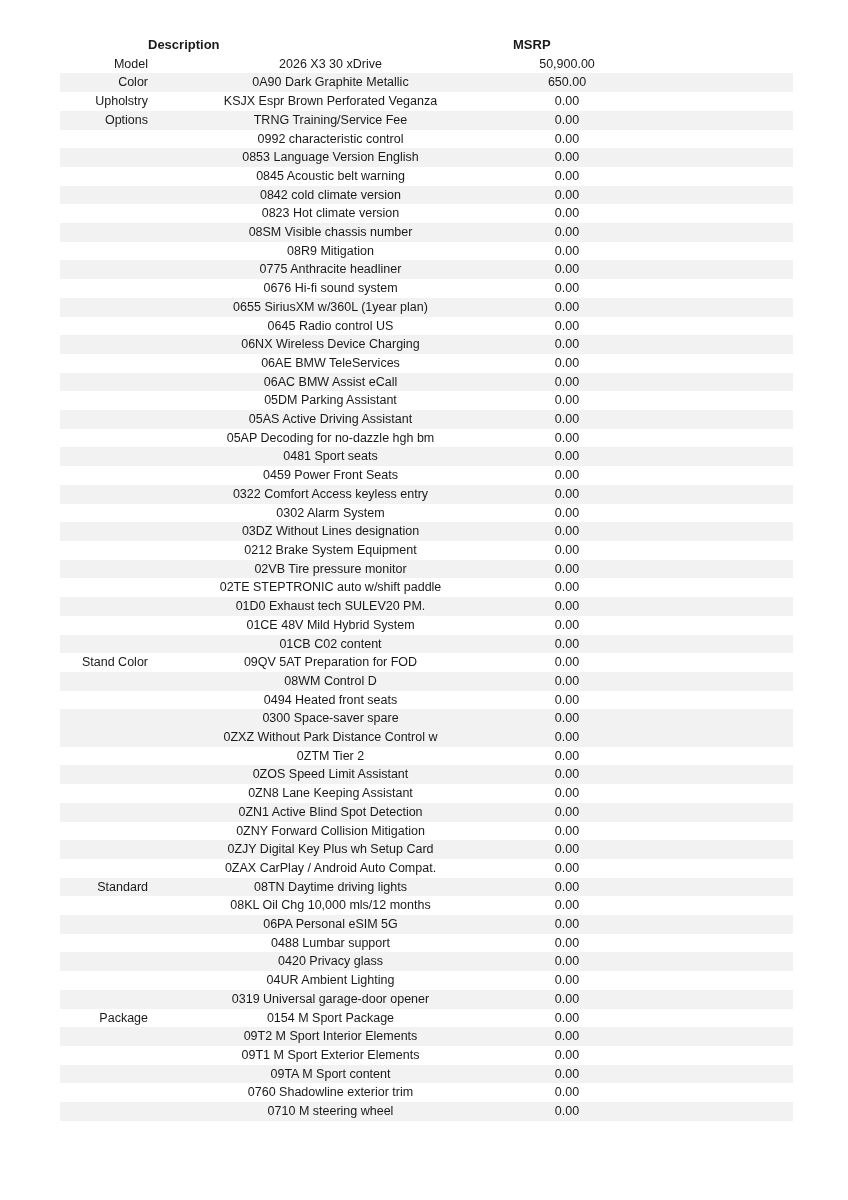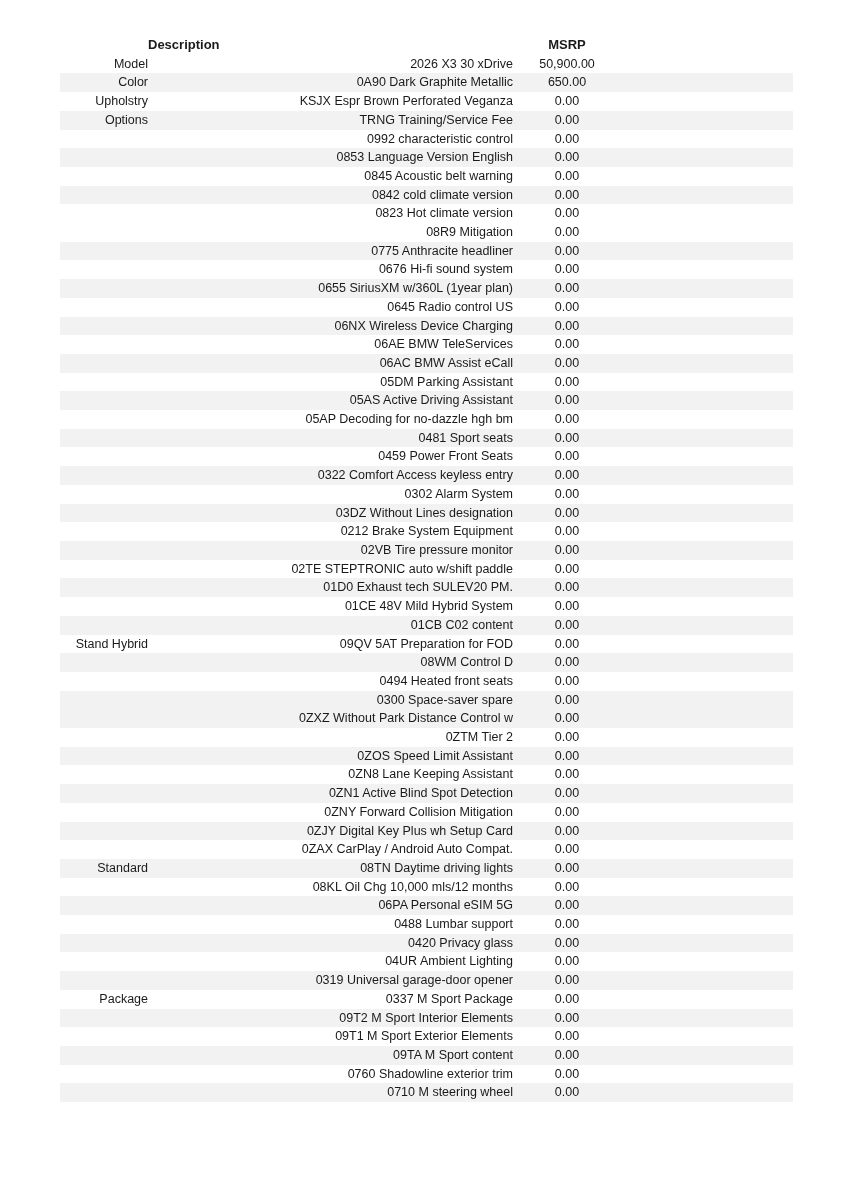--- a/index.html
+++ b/index.html
@@ -44,25 +44,25 @@
     vertical-align: middle;
     white-space: nowrap;
     overflow: hidden;
   }
   th.h-cat, th.h-desc, th.h-price, th.h-pad {
     font-weight: bold;
     font-size: 13px;
     padding-bottom: 4px;
   }
   th.h-desc { text-align: left; padding-left: 4px; }
-  th.h-price { text-align: center; padding-right: 10px; }
+  th.h-price { text-align: left; padding-right: 10px; }
   th.h-cat, th.h-pad { text-align: left; }
 
   td.cat   { text-align: right; padding-left: 4px; }
-  td.desc  { text-align: right; padding-left: 4px; }
+  td.desc  { text-align: center; padding-left: 4px; }
   td.price { text-align: center; padding-right: 10px; }
   td.pad   { }
 
   tr.zebra td { background: #f2f2f2; }
   tr.plain td { background: #ffffff; }
 </style>
 </head>
 <body>
 
 <div class="page">
@@ -129,20 +129,26 @@
           <td class="desc">0842 cold climate version</td>
           <td class="price">0.00</td>
           <td class="pad">&nbsp;</td>
         </tr>
         <tr class="plain">
           <td class="cat"></td>
           <td class="desc">0823 Hot climate version</td>
           <td class="price">0.00</td>
           <td class="pad">&nbsp;</td>
         </tr>
+        <tr class="zebra">
+          <td class="cat"></td>
+          <td class="desc">08SM Visible chassis number</td>
+          <td class="price">0.00</td>
+          <td class="pad">&nbsp;</td>
+        </tr>
         <tr class="plain">
           <td class="cat"></td>
           <td class="desc">08R9 Mitigation</td>
           <td class="price">0.00</td>
           <td class="pad">&nbsp;</td>
         </tr>
         <tr class="zebra">
           <td class="cat"></td>
           <td class="desc">0775 Anthracite headliner</td>
           <td class="price">0.00</td>
@@ -262,21 +268,21 @@
           <td class="price">0.00</td>
           <td class="pad">&nbsp;</td>
         </tr>
         <tr class="zebra">
           <td class="cat"></td>
           <td class="desc">01CB C02 content</td>
           <td class="price">0.00</td>
           <td class="pad">&nbsp;</td>
         </tr>
         <tr class="plain">
-          <td class="cat">Stand Hybrid</td>
+          <td class="cat">Stand Color</td>
           <td class="desc">09QV 5AT Preparation for FOD</td>
           <td class="price">0.00</td>
           <td class="pad">&nbsp;</td>
         </tr>
         <tr class="zebra">
           <td class="cat"></td>
           <td class="desc">08WM Control D</td>
           <td class="price">0.00</td>
           <td class="pad">&nbsp;</td>
         </tr>
@@ -377,21 +383,21 @@
           <td class="pad">&nbsp;</td>
         </tr>
         <tr class="zebra">
           <td class="cat"></td>
           <td class="desc">0319 Universal garage-door opener</td>
           <td class="price">0.00</td>
           <td class="pad">&nbsp;</td>
         </tr>
         <tr class="plain">
           <td class="cat">Package</td>
-          <td class="desc">0337 M Sport Package</td>
+          <td class="desc">0154 M Sport Package</td>
           <td class="price">0.00</td>
           <td class="pad">&nbsp;</td>
         </tr>
         <tr class="zebra">
           <td class="cat"></td>
           <td class="desc">09T2 M Sport Interior Elements</td>
           <td class="price">0.00</td>
           <td class="pad">&nbsp;</td>
         </tr>
         <tr class="plain">

